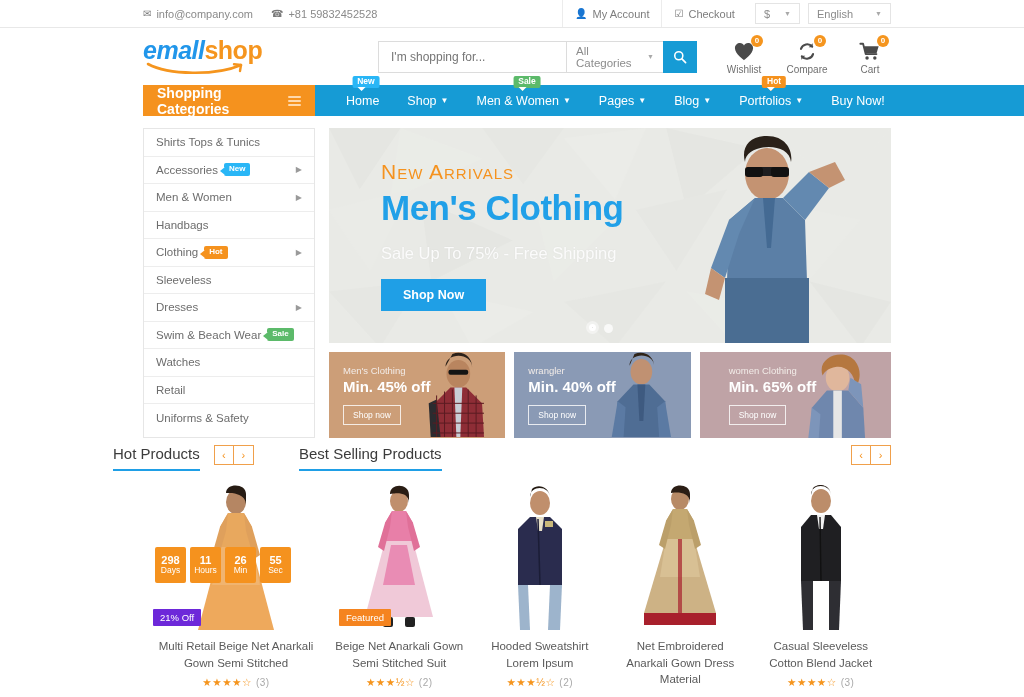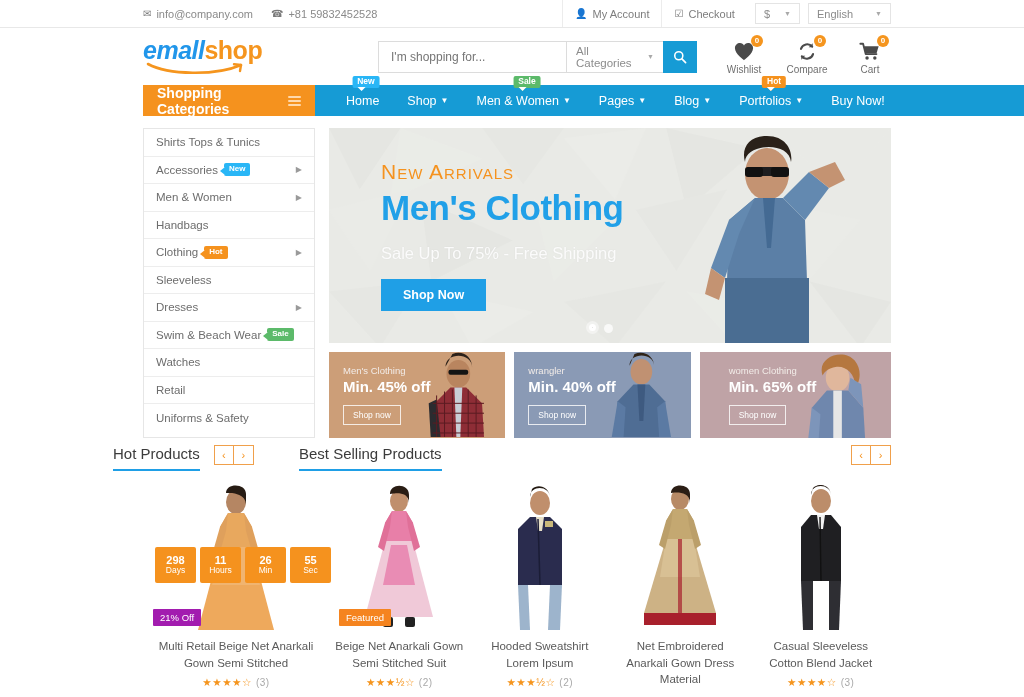--- a/index.html
+++ b/index.html
@@ -180,25 +180,25 @@
   .product { width: 100%; text-align:center; position:relative; padding: 0 6px; }
   .bestcol .product { flex: 1; }
   .prod-img { height: 145px; position:relative; display:flex; align-items:flex-end; justify-content:center; }
   .prod-name { font-size: 11.5px; color:#5a5a5a; line-height: 1.45; margin-top: 8px; }
   .stars { margin-top: 5px; font-size: 10.5px; color:#f5951e; letter-spacing: 0.5px; }
   .rcount { color:#a9a9a9; font-size: 10px; margin-left: 4px; }
   .flag {
     position:absolute; left: 4px; bottom: 4px; font-size: 9.5px; color:#fff;
     padding: 3px 7px; z-index: 5; border-radius:1px;
   }
-  .flag-green { background:#a21caf;margin-top:8px; }
+  .flag-green { background:#6d28d9;margin-top:8px; }
   .flag-orange { background:#f5841f; }
   .countdown { position:absolute; top: 62px; left: 6px; display:flex; gap: 4px; z-index:6; }
   .cd {
-    background:#f5921e; color:#fff; width: 41px; height: 36px; border-radius: 2px;
+    background:#f5921e; color:#fff; width: 31px; height: 36px; border-radius: 2px;
     display:flex; flex-direction:column; align-items:center; justify-content:center; line-height:1.15;
   }
   .cd b { font-size: 11px; font-weight:700; }
   .cd span { font-size: 8.5px; font-weight: 400; }
 </style>
 </head>
 <body>
 
 <div class="page">
 

